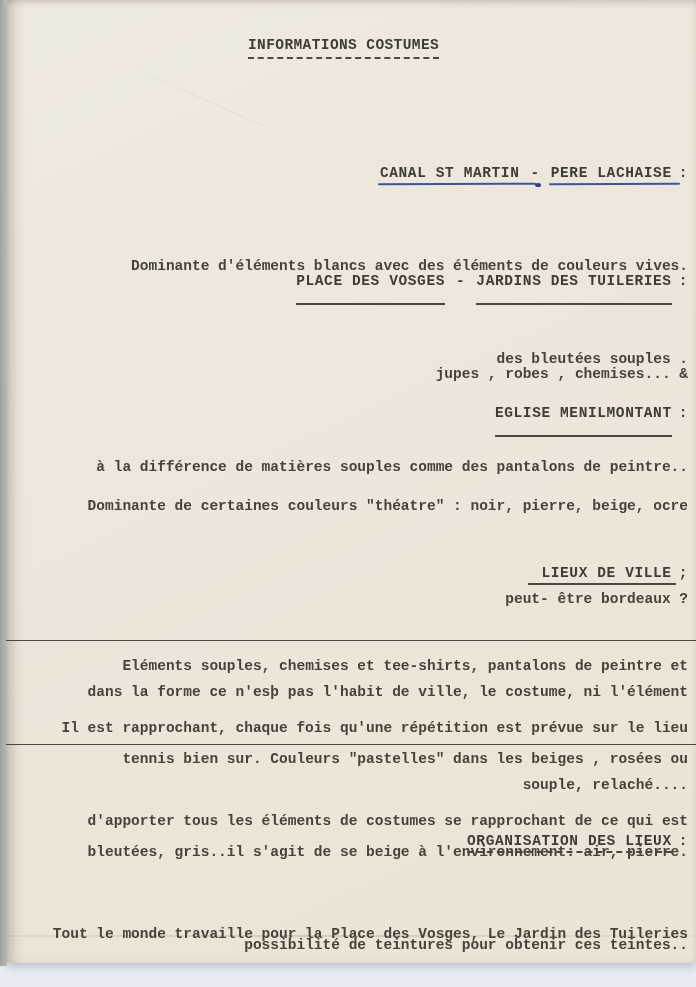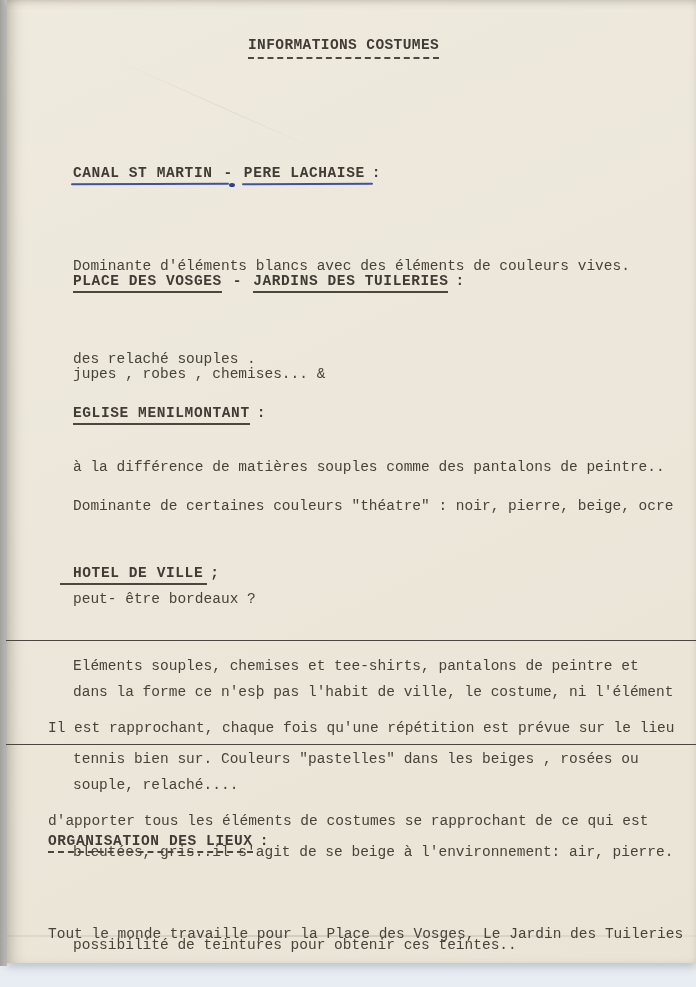--- a/index.html
+++ b/index.html
@@ -33,28 +33,28 @@
   .crease2 {
     position:absolute; left:110px; top:60px; width:220px; height:1px;
     background:linear-gradient(90deg,rgba(120,108,85,0),rgba(120,108,85,.12),rgba(120,108,85,0));
     transform:rotate(24deg); transform-origin:left top;
   }
   .title {
     position:absolute; left:241px; top:37px;
     font-size:14.5px; letter-spacing:.4px; font-weight:bold; color:#403c35;
     border-bottom:2.2px dashed #4d4942; padding-bottom:4px; white-space:pre;
   }
-  .sec { position:absolute; left:66px; right:8px; font-size:14.5px; line-height:31px; white-space:pre; }
+  .sec { position:absolute; left:66px; right:8px; font-size:14.5px; line-height:31px; white-space:pre;text-align:right; }
   .sec.narrowleft { left:41px; }
   .heading { font-weight:bold; letter-spacing:.6px; color:#403c35; }
-  .line { font-weight:normal; color:#474338; }
+  .line { font-weight:bold; color:#474338; }
   .sep { margin:0 11px; }
   .punct { margin-left:7px; }
   
-  .u-black { border-bottom:2px solid #4c473e; padding-bottom:2px; }
+  .u-black { border-bottom:2px solid #4c473e; padding-bottom:14px; }
   .u-dash  { border-bottom:2.2px dashed #4c473e; padding-bottom:2px; }
   
   .u-ext { position:relative; }
   .u-ext::after {
     content:""; position:absolute; left:-13px; right:-4px; bottom:-4px;
     height:2px; background:#4c473e;
   }
   
   .u-blue { position:relative; }
   .u-blue::after {
@@ -81,39 +81,39 @@
 
 <div class="paper">
   <div class="crease"></div>
   <div class="crease2"></div>
 
   <div class="title">INFORMATIONS COSTUMES</div>
 
   <section class="sec" style="top:96px">
     <div class="heading"><span class="u-blue long">CANAL ST MARTIN</span><span class="sep">-</span><span class="u-blue">PERE LACHAISE</span><span class="punct">:</span></div>
     <div class="line">Dominante d'éléments blancs avec des éléments de couleurs vives.</div>
-    <div class="line">des relaché souples .</div>
+    <div class="line">des bleutées souples .</div>
   </section>
 
   <section class="sec" style="top:204px">
     <div class="heading"><span class="u-black">PLACE DES VOSGES</span><span class="sep">-</span><span class="u-black">JARDINS DES TUILERIES</span><span class="punct">:</span></div>
     <div class="line">jupes , robes , chemises... &amp;</div>
     <div class="line">à la différence de matières souples comme des pantalons de peintre..</div>
   </section>
 
   <section class="sec" style="top:336px">
     <div class="heading"><span class="u-black">EGLISE MENILMONTANT</span><span class="punct">:</span></div>
     <div class="line">Dominante de certaines couleurs "théatre" : noir, pierre, beige, ocre</div>
     <div class="line">peut- être bordeaux ?</div>
     <div class="line">dans la forme ce n'esþ pas l'habit de ville, le costume, ni l'élément</div>
     <div class="line">souple, relaché....</div>
   </section>
 
   <section class="sec" style="top:496px">
-    <div class="heading"><span class="u-ext">HOTEL DE VILLE</span><span class="punct">;</span></div>
+    <div class="heading"><span class="u-ext">LIEUX DE VILLE</span><span class="punct">;</span></div>
     <div class="line">Eléments souples, chemises et tee-shirts, pantalons de peintre et</div>
     <div class="line">tennis bien sur. Couleurs "pastelles" dans les beiges , rosées ou</div>
     <div class="line">bleutées, gris..il s'agit de se beige à l'environnement: air, pierre.</div>
     <div class="line">possibilité de teintures pour obtenir ces teintes..</div>
   </section>
 
   <section class="sec narrowleft" style="top:651px">
     <div class="line">Il est rapprochant, chaque fois qu'une répétition est prévue sur le lieu</div>
     <div class="line">d'apporter tous les éléments de costumes se rapprochant de ce qui est</div>
   </section>

